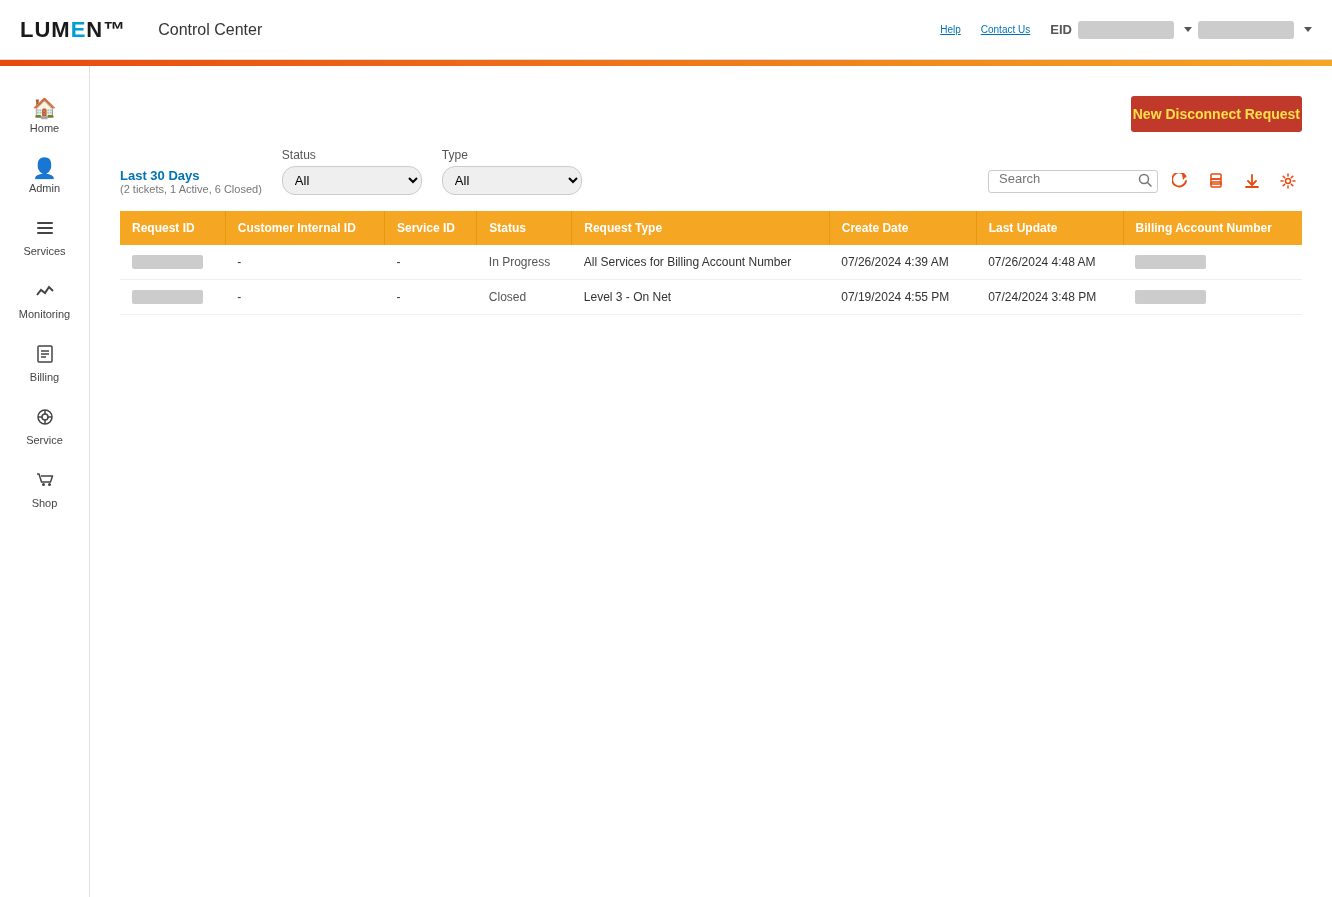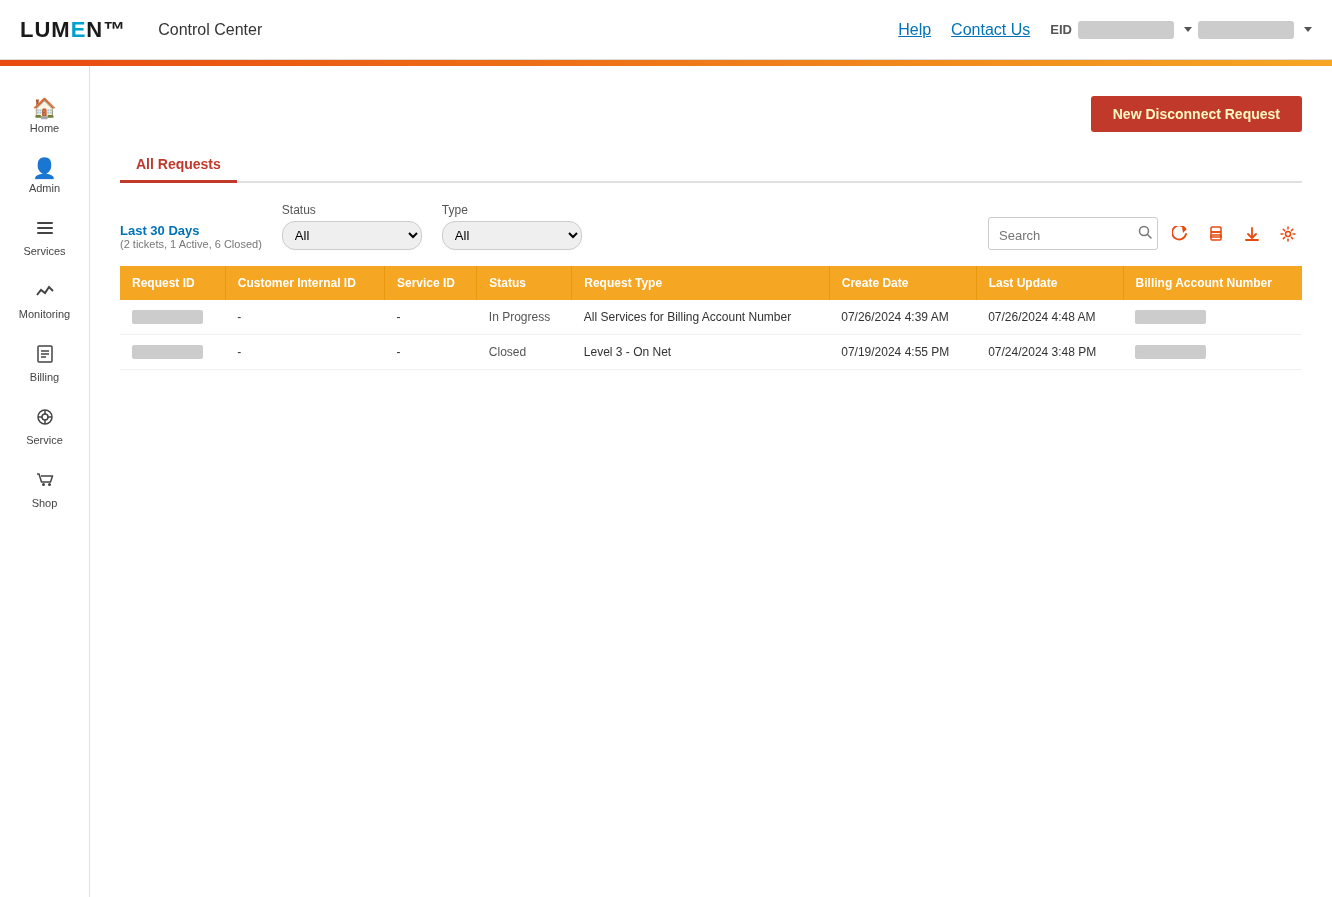--- a/index.html
+++ b/index.html
@@ -37,21 +37,21 @@
     }
     .header-nav {
       margin-left: auto;
       display: flex;
       align-items: center;
       gap: 20px;
     }
     .header-nav a {
       color: #0073b6;
       text-decoration: underline;
-      font-size: 16px;
+      font-size: 10px;
       cursor: pointer;
     }
     .header-eid {
       display: flex;
       align-items: center;
       gap: 6px;
       font-size: 13px;
       color: #333;
     }
     .header-eid .eid-label {
@@ -162,23 +162,23 @@
       cursor: pointer;
     }
 
     .toolbar-row {
       display: flex;
       justify-content: flex-end;
       margin-bottom: 16px;
     }
     .btn-new-request {
       background: #c0392b;
-      color: #fef9c3;
+      color: #fde047;
       border: none;
-      padding: 10px 22px;
+      padding: 10px 2px;
       font-size: 14px;
       font-weight: bold;
       cursor: pointer;
       border-radius: 3px;
     }
 
     
     .tabs {
       border-bottom: 2px solid #e0e0e0;
       margin-bottom: 20px;
@@ -239,21 +239,21 @@
       display: flex;
       align-items: center;
       gap: 8px;
     }
     .search-input-wrap {
       position: relative;
       display: flex;
       align-items: center;
     }
     .search-input {
-      padding: 10px 30px 6px 10px;
+      padding: 0 30px 6px 10px;
       border: 1px solid #ccc;
       border-radius: 3px;
       font-size: 13px;
       width: 170px;
     }
     .search-icon-btn {
       position: absolute;
       right: 6px;
       background: none;
       border: none;
@@ -410,23 +410,20 @@
     </div>
   </div>
 
   <div class="main">
 
 
     <div class="toolbar-row">
       <button class="btn-new-request">New Disconnect Request</button>
     </div>
 
-    <div class="tabs">
-      <span class="tab active">All Requests</span>
-    </div>
 
     <div class="filter-row">
       <div class="filter-date-info">
         <div class="filter-date-label">Last 30 Days</div>
         <div class="filter-date-sub">(2 tickets, 1 Active, 6 Closed)</div>
       </div>
 
       <div class="filter-group">
         <label>Status</label>
         <select>

